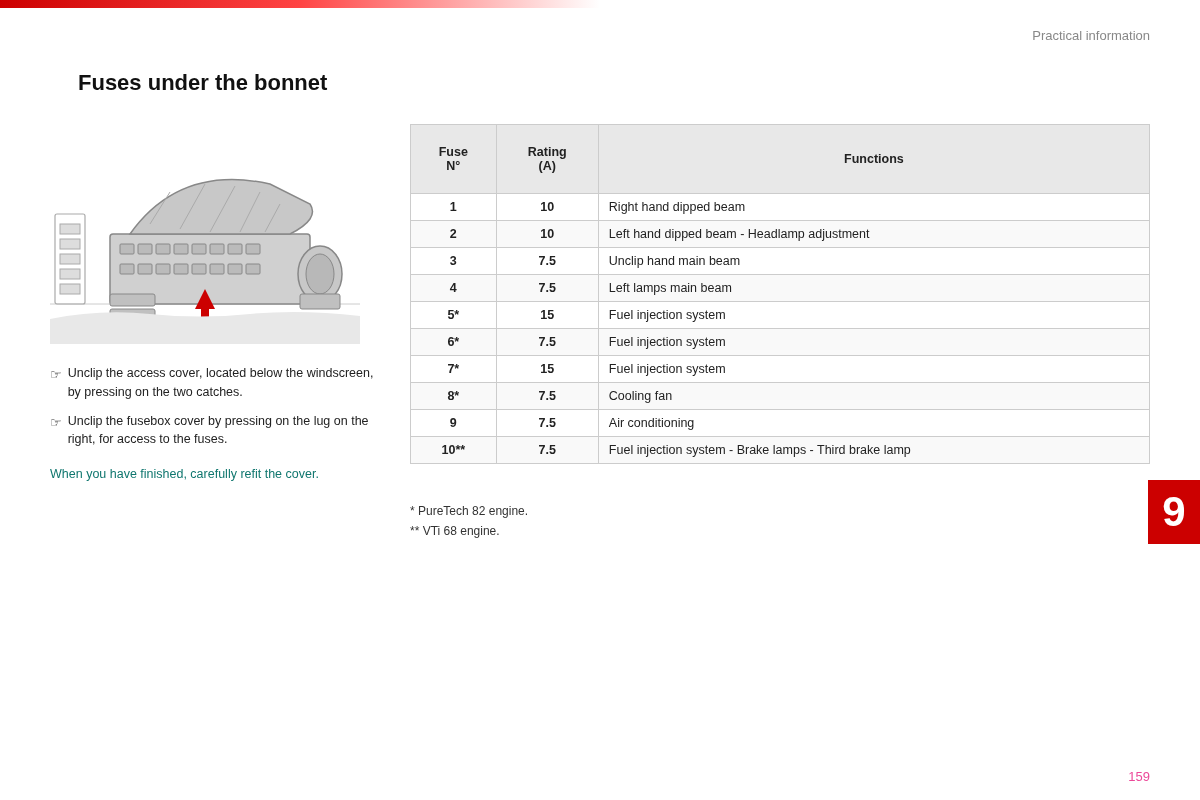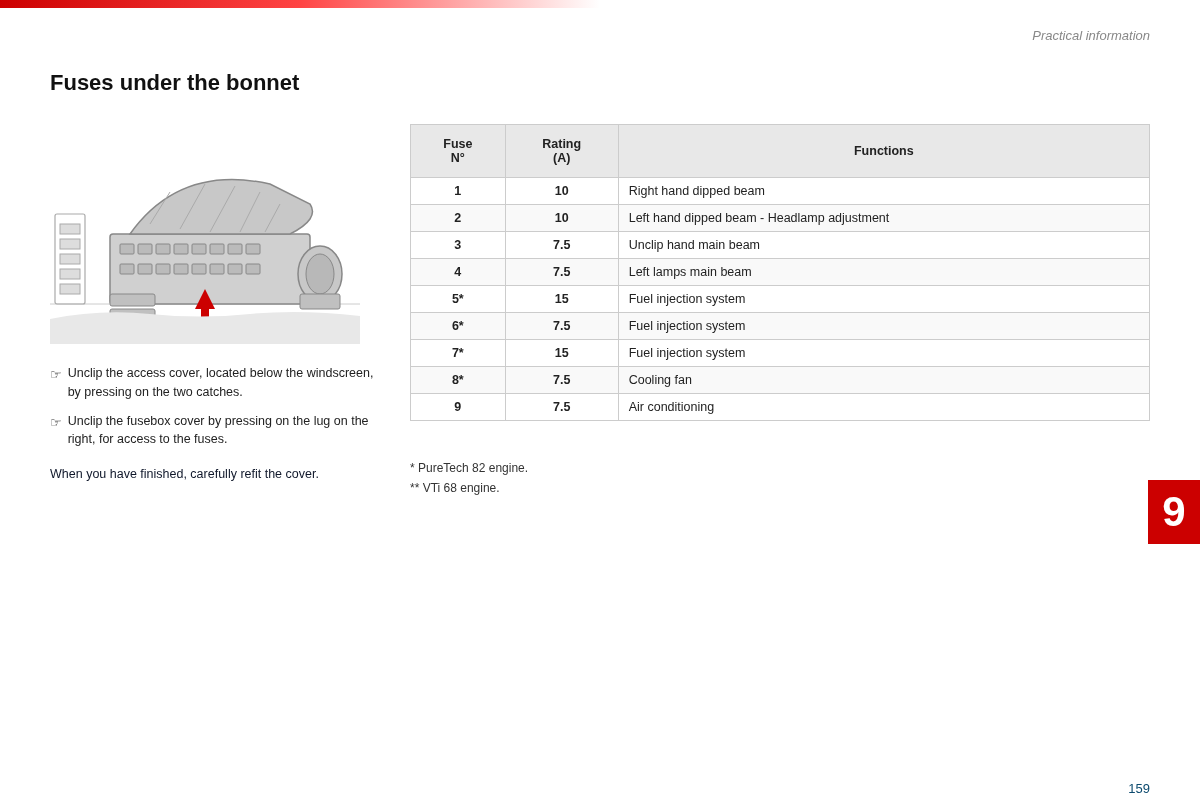--- a/index.html
+++ b/index.html
@@ -41,47 +41,47 @@
       font-weight: bold;
     }
 
     
     .page-header {
       position: absolute;
       top: 28px;
       right: 50px;
       color: #888;
       font-size: 13px;
-      font-style: italic;
     }
 
     
     .page-number {
       position: absolute;
-      bottom: 4px;
+      bottom: 16px;
       right: 50px;
       font-size: 13px;
-      color: #0c4a6e;
+      color: #ec4899;
       margin-left: 47px;
     }
 
     
     .main-content {
       position: absolute;
       top: 70px;
       left: 50px;
       right: 50px;
     }
 
     
     .page-title {
       font-size: 22px;
       font-weight: bold;
       color: #111;
       margin-bottom: 28px;
+      margin-left: 28px;
     }
 
     
     .two-col {
       display: flex;
       gap: 30px;
       align-items: flex-start;
     }
 
     
@@ -116,38 +116,38 @@
       margin-right: 6px;
       margin-top: 1px;
       font-size: 13px;
       color: #333;
       flex-shrink: 0;
     }
 
     .note-text {
       font-size: 12.5px;
       line-height: 1.5;
-      color: #0f172a;
+      color: #0f766e;
     }
 
     
     .right-col {
       flex: 1;
     }
 
     table {
       width: 100%;
       border-collapse: collapse;
       font-size: 12.5px;
     }
 
     table th {
       background: #e8e8e8;
       font-weight: bold;
-      padding: 12px 10px;
+      padding: 20px 10px;
       border: 1px solid #ccc;
       margin-left: 48px;
     }
 
     table td {
       padding: 6px 10px;
       border: 1px solid #ccc;
       vertical-align: middle;
     }
 
@@ -318,20 +318,25 @@
             <tr>
       <td>8*</td>
       <td>7.5</td>
       <td>Cooling fan</td>
     </tr>
             <tr>
       <td>9</td>
       <td>7.5</td>
       <td>Air conditioning</td>
     </tr>
+            <tr>
+      <td>10**</td>
+      <td>7.5</td>
+      <td>Fuel injection system - Brake lamps - Third brake lamp</td>
+    </tr>
           </tbody>
       </table>
 
       <div class="footnotes" id="footnotes-container">
       <div>* PureTech 82 engine.</div>
           <div>** VTi 68 engine.</div>
         </div>
     </div>
 
   </div>

